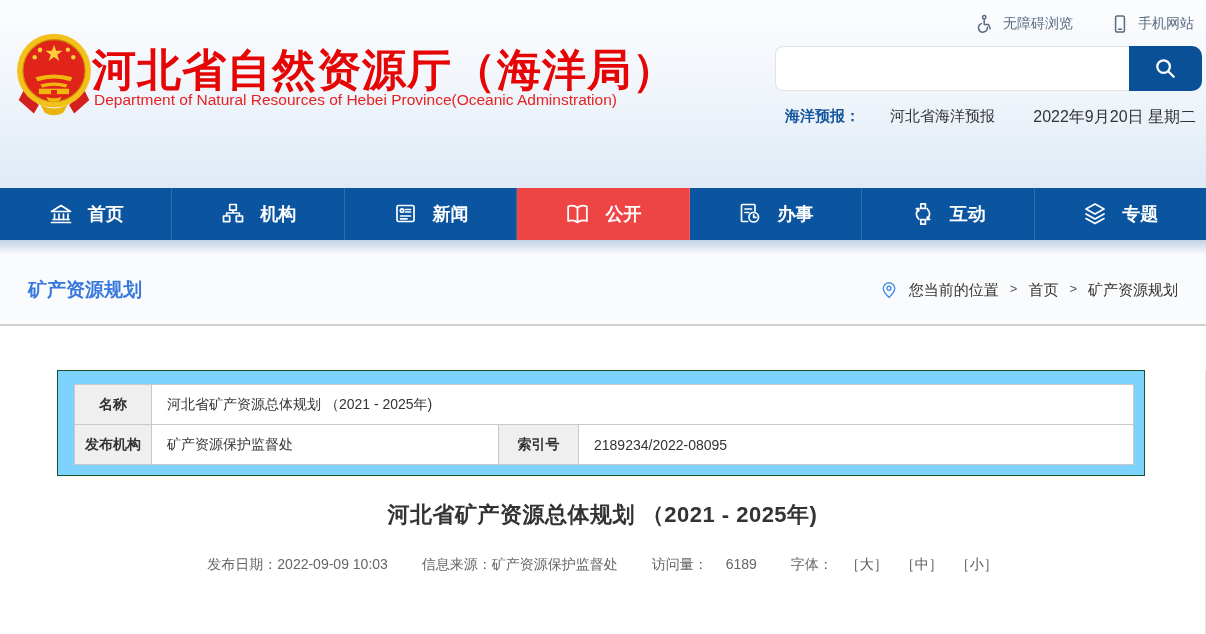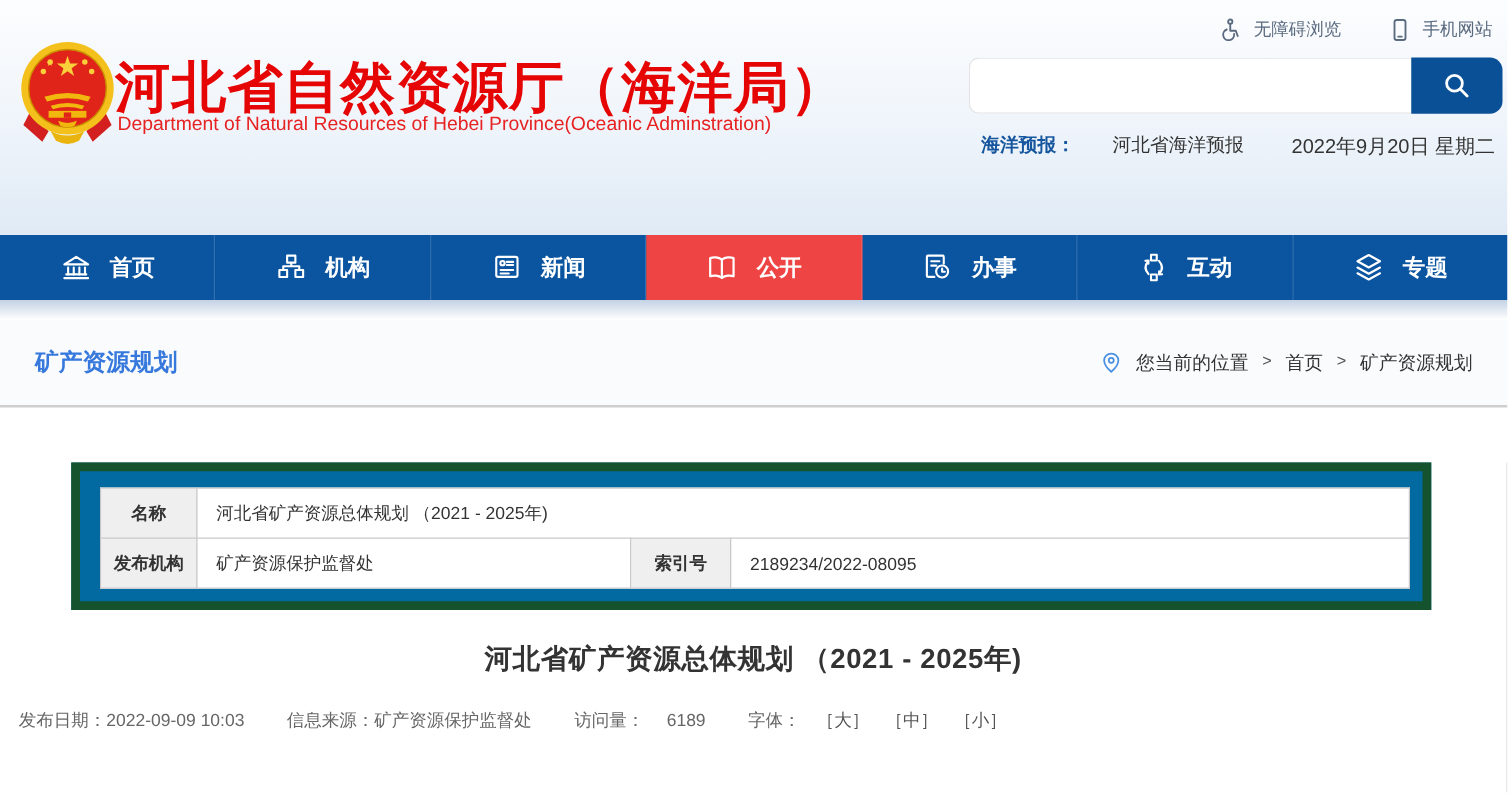--- a/index.html
+++ b/index.html
@@ -40,28 +40,28 @@
   .crumb-bar { height:70px; background:#fafbfd; border-bottom:2px solid #cfcfcf;
     display:flex; align-items:center; padding:0 28px; }
   .page-title { color:#3678dc; font-size:19px; font-weight:bold; }
   .crumb-right { margin-left:auto; display:flex; align-items:flex-start; gap:11px;
     font-size:15px; color:#333; }
   .crumb-right .sep { color:#555; font-size:13px; }
   .crumb-link { cursor:pointer; }
 
   
   .main { height:316px; border-right:1px solid #e2e2e2; }
-  .table-wrap { margin:44px 60px 0 57px; background:#0369a1; border:7px solid #14532d;
+  .table-wrap { margin:44px 60px 0 57px; background:#7dd3fc; border:1px solid #14532d;
     padding:13px 10px 10px 16px; }
   table.info { width:100%; border-collapse:collapse; table-layout:fixed; background:#fff; }
   table.info td { border:1px solid #c9c9c9; height:40px; font-size:14px; padding:0 15px; }
   table.info td.lbl { background:#efefef; font-weight:bold; text-align:center; padding:0; color:#333; }
   .doc-title { margin-top:24px; text-align:center; font-size:22px; font-weight:bold;
     color:#333; letter-spacing:.5px; }
-  .meta { margin-top:26px; font-size:14px; color:#666; white-space:nowrap; }
+  .meta { margin-top:26px; text-align:center; font-size:14px; color:#666; white-space:nowrap; }
   .meta .grp { margin:0 15px; }
   .meta .num { margin-left:18px; }
   .font-btn { margin-left:13px; color:#555; cursor:pointer; }
 
   svg { display:block; }
 </style>
 </head>
 <body>
 
 <div class="header">

